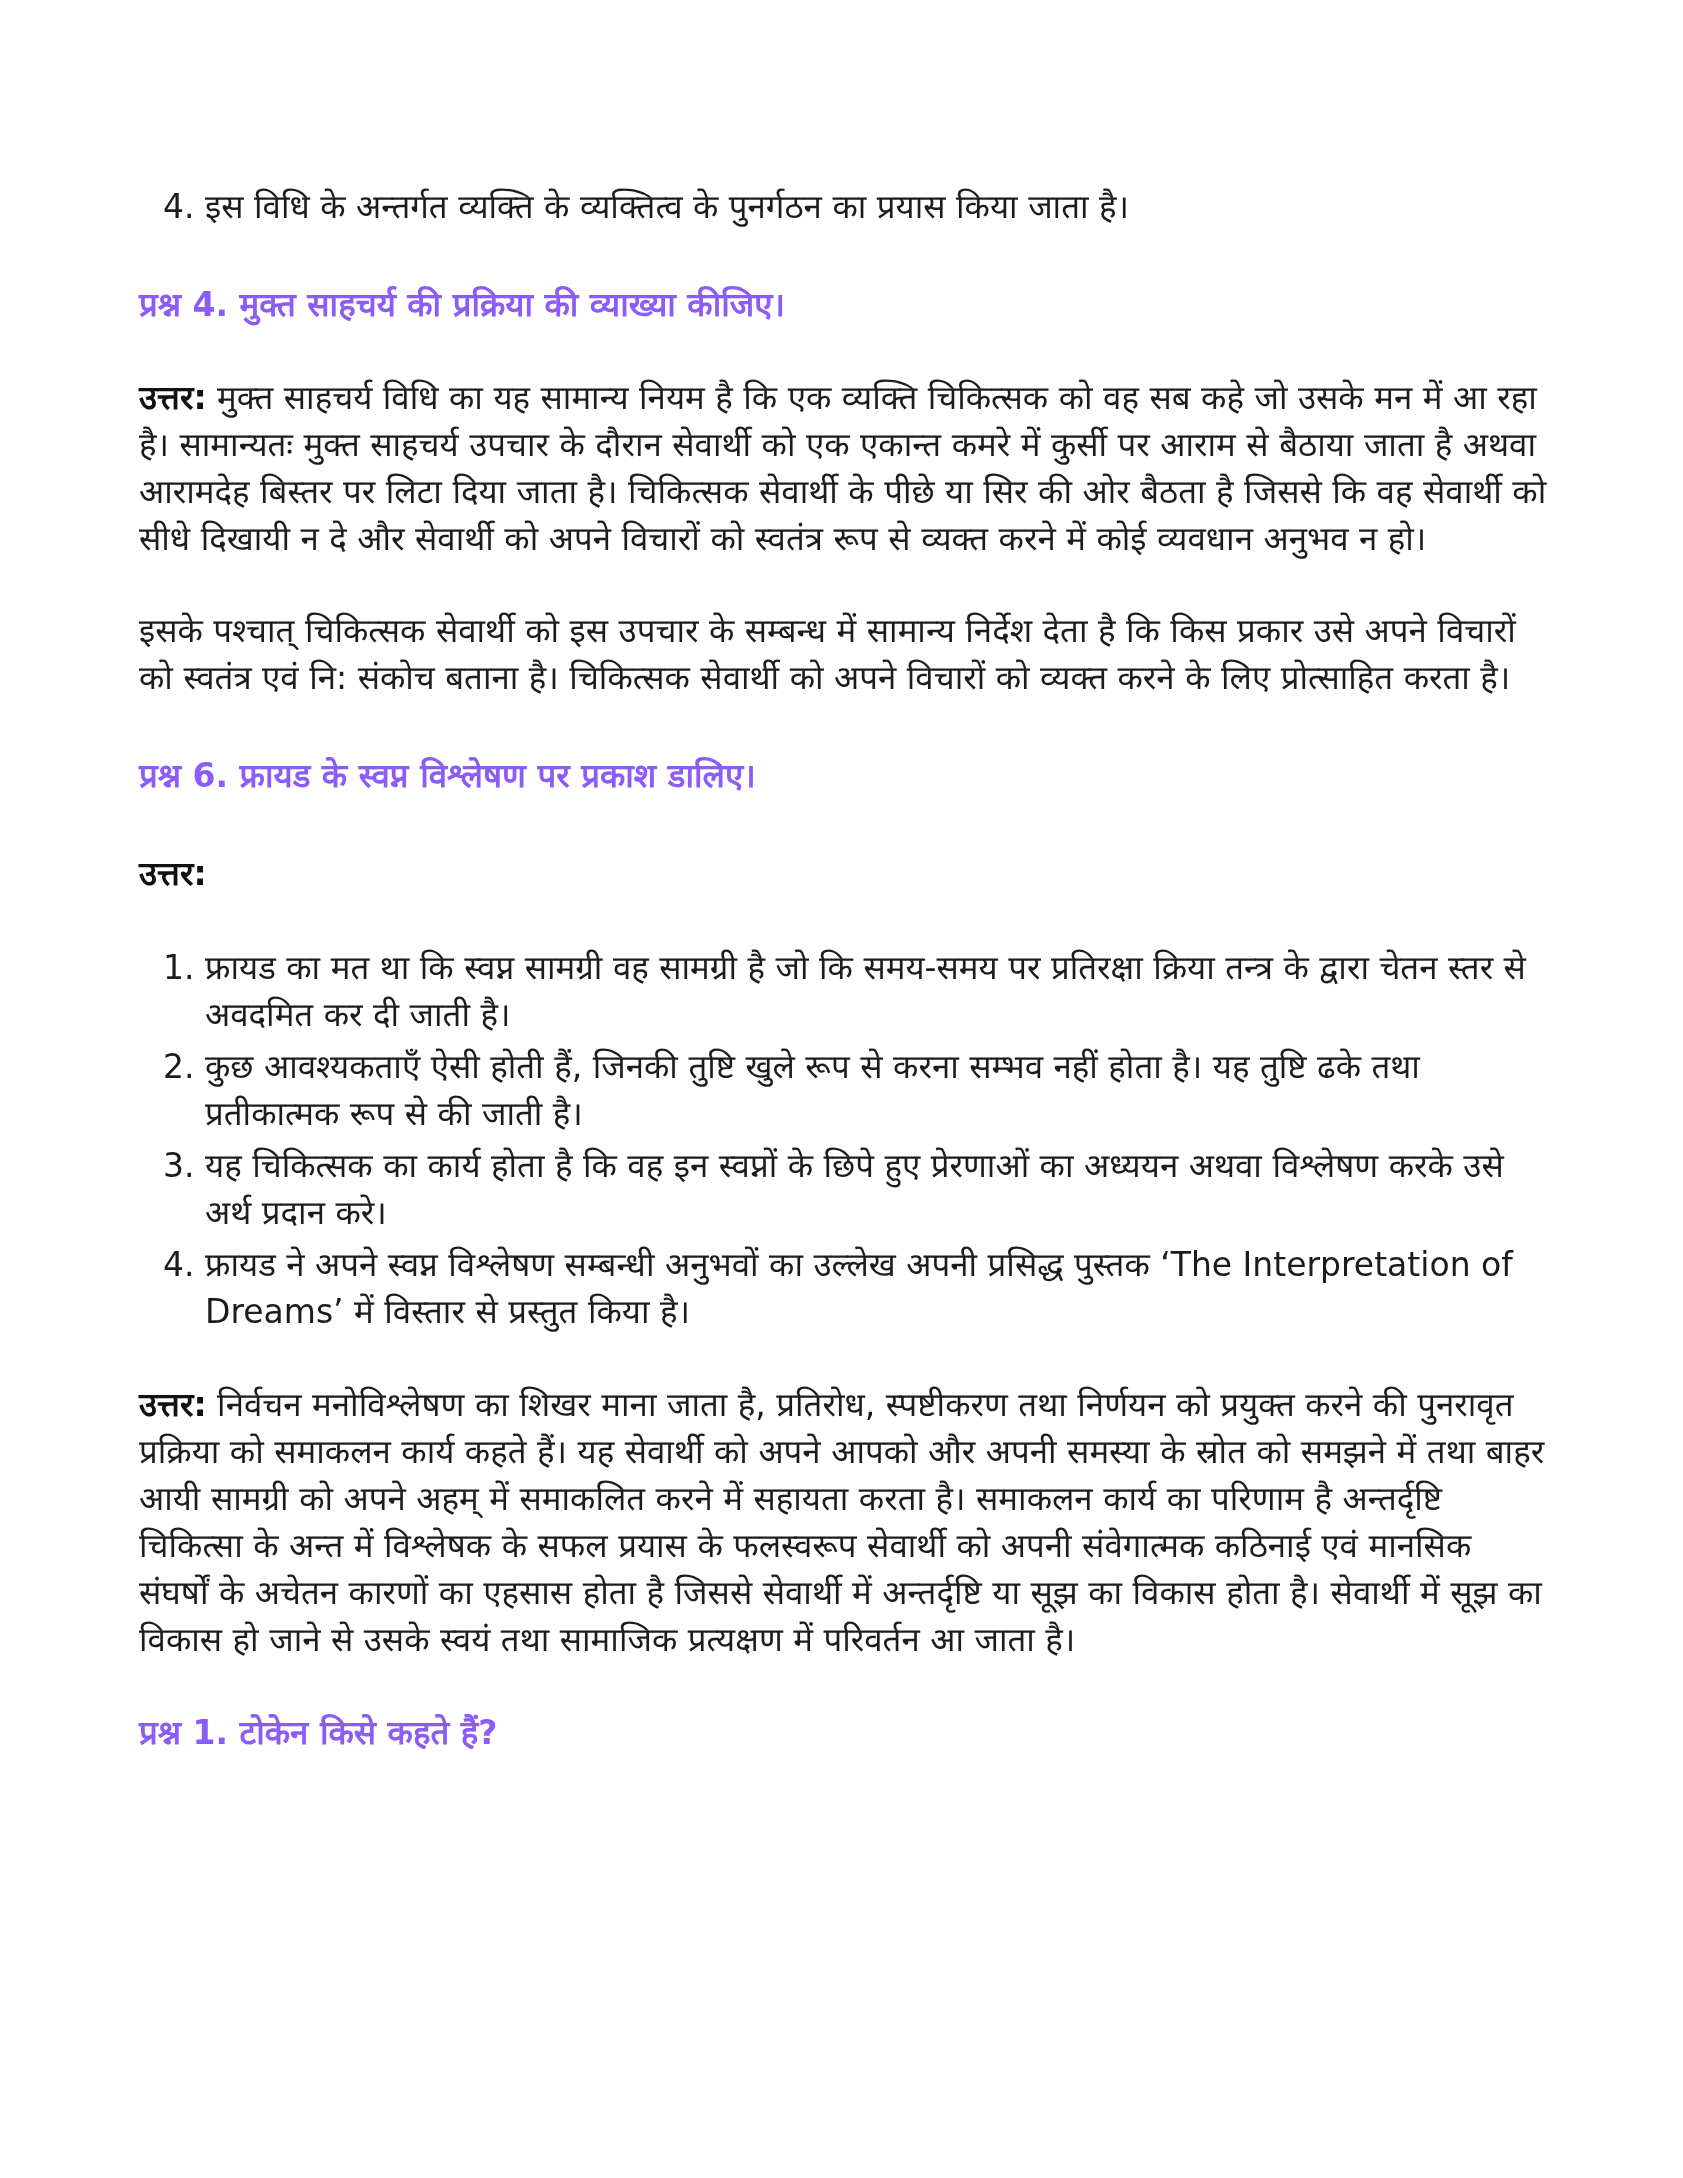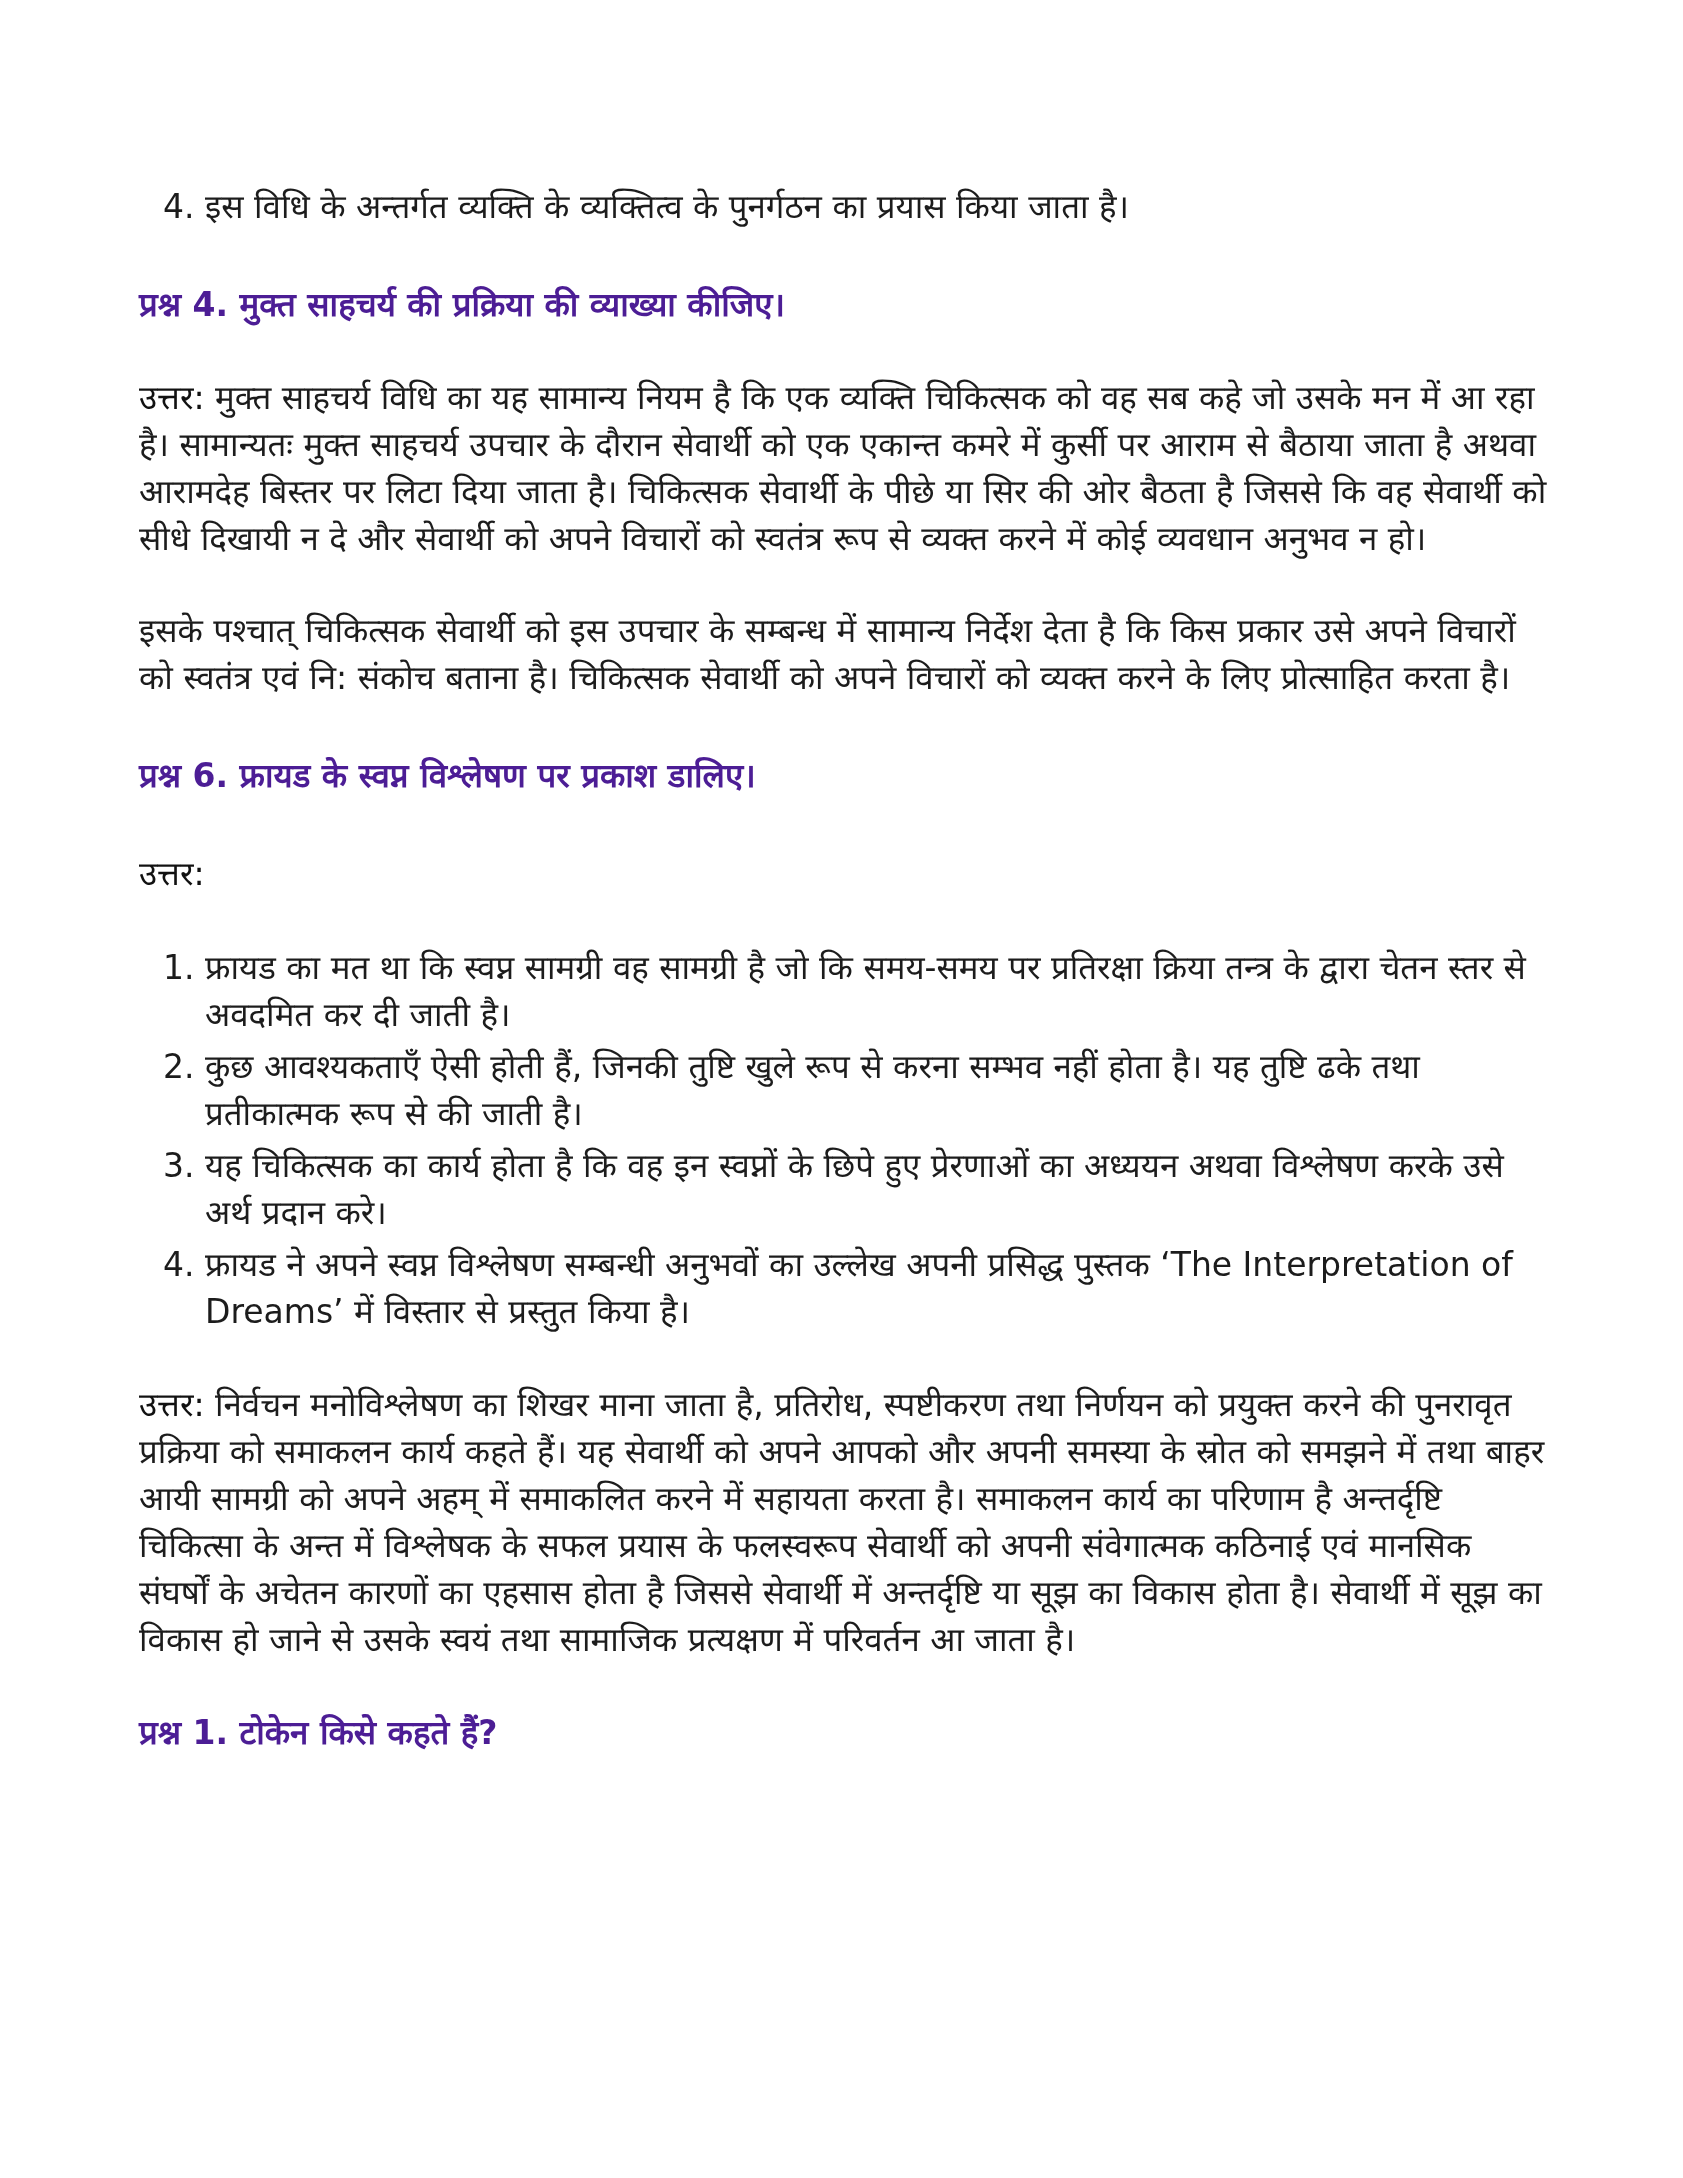--- a/index.html
+++ b/index.html
@@ -13,28 +13,28 @@
   }
   .page {
     width: 1683px;
     height: 2178px;
     padding: 183px 134px 0 139px;
     font-size: 33px;
     line-height: 47px;
   }
   .q-heading {
     font-weight: bold;
-    color: #4c1d95;
+    color: #8b5cf6;
     margin-top: 51px;
   }
   .q-heading.tight { margin-top: 38px; }
   .q-heading.last { margin-top: 46px; }
   p.body-para { margin-top: 46px; }
   p.body-para.follow { margin-top: 45px; }
-  .answer-label { font-weight: normal; color: #111111; margin-top: 14px; }
+  .answer-label { font-weight: bold; color: #111111; margin-top: 14px; }
   .label-line { margin-top: 51px; }
   .num-list { margin-top: 47px; list-style: none; }
   .num-list.single { margin-top: 0; }
   .num-item { display: flex; align-items: flex-start; }
   .num-item + .num-item { margin-top: 5px; }
   .num-item .num {
     flex: 0 0 auto;
     width: 42px;
     margin-left: 24px;
     text-align: left;

